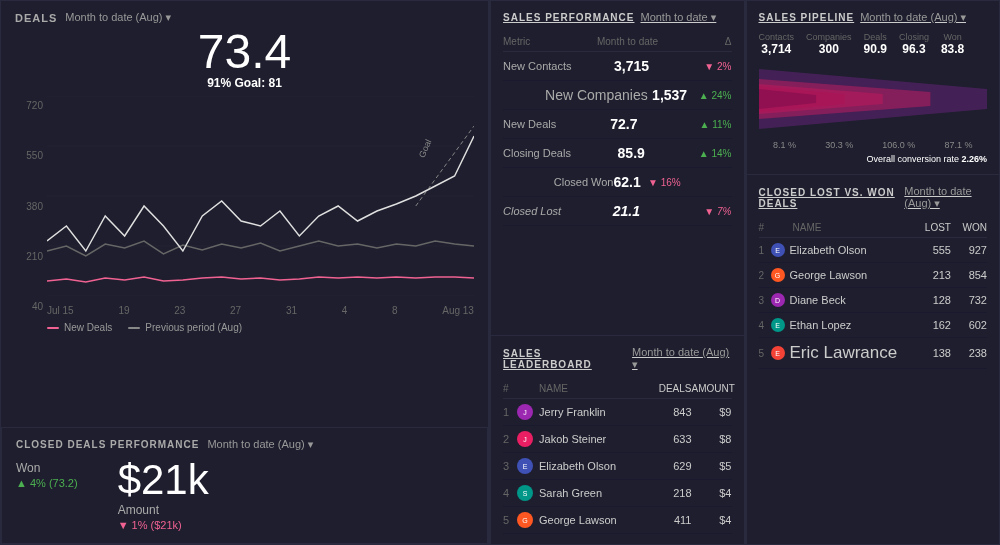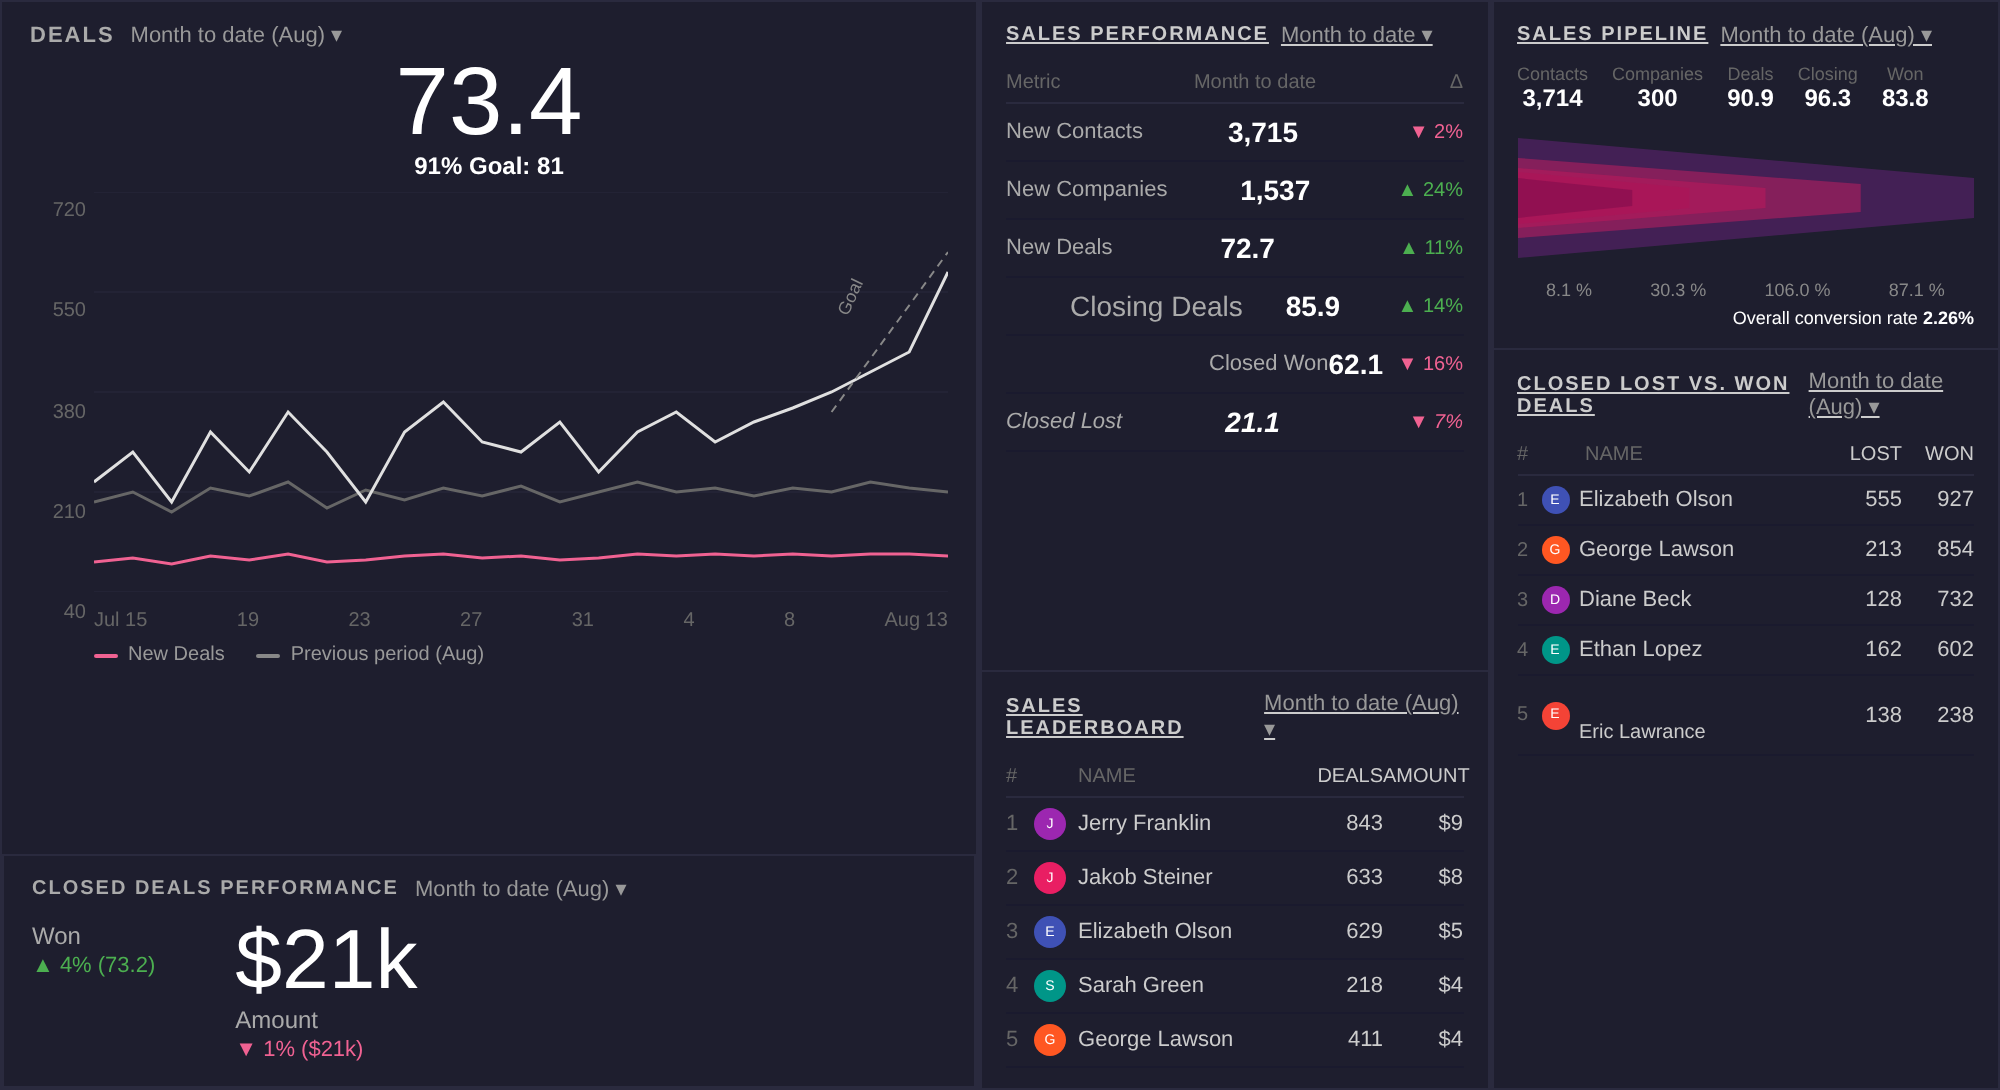--- a/index.html
+++ b/index.html
@@ -491,35 +491,35 @@
         <span>Month to date</span>
         <span>Δ</span>
       </div>
       <div id="perf-rows">
           <div class="data-row" style="display: flex; justify-content: space-between; align-items: center; padding: 6px 0px; border-bottom: 1px solid rgb(26, 26, 46);">
     <span class="perf-metric-name" style="color:#aaa;font-size:11px;">New Contacts</span>
     <span class="perf-value" style="font-size:14px;font-weight:bold;color:#fff;">3,715</span>
     <span class="perf-change" style="font-size:10px;width:40px;text-align:right;color:#f06292;">▼ 2%</span>
   </div>
           <div class="data-row" style="display: flex; justify-content: space-between; align-items: center; padding: 6px 0px; border-bottom: 1px solid rgb(26, 26, 46);">
-    <span class="perf-metric-name" style="color:#aaa;font-size:11px;">New Companies</span>
+    <span class="perf-metric-name" style="color:#aaa;font-size:14px;margin-left:42px;">New Companies</span>
     <span class="perf-value" style="font-size:14px;font-weight:bold;color:#fff;">1,537</span>
     <span class="perf-change" style="font-size:10px;width:40px;text-align:right;color:#4caf50;">▲ 24%</span>
   </div>
           <div class="data-row" style="display: flex; justify-content: space-between; align-items: center; padding: 6px 0px; border-bottom: 1px solid rgb(26, 26, 46);">
     <span class="perf-metric-name" style="color:#aaa;font-size:11px;">New Deals</span>
     <span class="perf-value" style="font-size:14px;font-weight:bold;color:#fff;">72.7</span>
     <span class="perf-change" style="font-size:10px;width:40px;text-align:right;color:#4caf50;">▲ 11%</span>
   </div>
           <div class="data-row" style="display: flex; justify-content: space-between; align-items: center; padding: 6px 0px; border-bottom: 1px solid rgb(26, 26, 46);">
-    <span class="perf-metric-name" style="color:#aaa;font-size:14px;margin-left:32px;">Closing Deals</span>
+    <span class="perf-metric-name" style="color:#aaa;font-size:11px;">Closing Deals</span>
     <span class="perf-value" style="font-size:14px;font-weight:bold;color:#fff;">85.9</span>
     <span class="perf-change" style="font-size:10px;width:40px;text-align:right;color:#4caf50;">▲ 14%</span>
   </div>
-          <div class="data-row" style="display: flex; justify-content: flex-end; align-items: center; padding: 6px 0px; border-bottom: 1px solid rgb(26, 26, 46);">
+          <div class="data-row" style="display: flex; justify-content: center; align-items: center; padding: 6px 0px; border-bottom: 1px solid rgb(26, 26, 46);">
     <span class="perf-metric-name" style="color:#aaa;font-size:11px;">Closed Won</span>
     <span class="perf-value" style="font-size:14px;font-weight:bold;color:#fff;">62.1</span>
     <span class="perf-change" style="font-size:10px;width:40px;text-align:right;color:#f06292;">▼ 16%</span>
   </div>
           <div class="data-row" style="display: flex; justify-content: space-between; align-items: center; padding: 6px 0px; border-bottom: 1px solid rgb(26, 26, 46); font-style: italic;">
     <span class="perf-metric-name" style="color:#aaa;font-size:11px;">Closed Lost</span>
     <span class="perf-value" style="font-size:14px;font-weight:bold;color:#fff;">21.1</span>
     <span class="perf-change" style="font-size:10px;width:40px;text-align:right;color:#f06292;">▼ 7%</span>
   </div>
         </div>
@@ -672,20 +672,20 @@
           <div class="clvw-row">
     <span class="clvw-rank">4</span>
     <div style="background:#009688;width:14px;height:14px;border-radius:50%;margin-right:5px;font-size:7px;display:flex;align-items:center;justify-content:center;color:#fff;flex-shrink:0;">E</div>
     <span class="clvw-name" style="flex:1;color:#ccc;font-size:11px;">Ethan Lopez</span>
     <span class="clvw-lost" style="width:36px;text-align:right;color:#ccc;">162</span>
     <span class="clvw-won" style="width:36px;text-align:right;color:#ccc;">602</span>
   </div>
           <div class="clvw-row">
     <span class="clvw-rank">5</span>
     <div style="background:#f44336;width:14px;height:14px;border-radius:50%;margin-right:5px;font-size:7px;display:flex;align-items:center;justify-content:center;color:#fff;flex-shrink:0;">E</div>
-    <span class="clvw-name" style="flex:1;color:#ccc;font-size:10px;margin-top:18px;">Eric Lawrance</span>
+    <span class="clvw-name" style="flex:1;color:#ccc;font-size:17px;">Eric Lawrance</span>
     <span class="clvw-lost" style="width:36px;text-align:right;color:#ccc;">138</span>
     <span class="clvw-won" style="width:36px;text-align:right;color:#ccc;">238</span>
   </div>
         </div>
     </div>
   </div>
 </div>
 
 </body></html>

